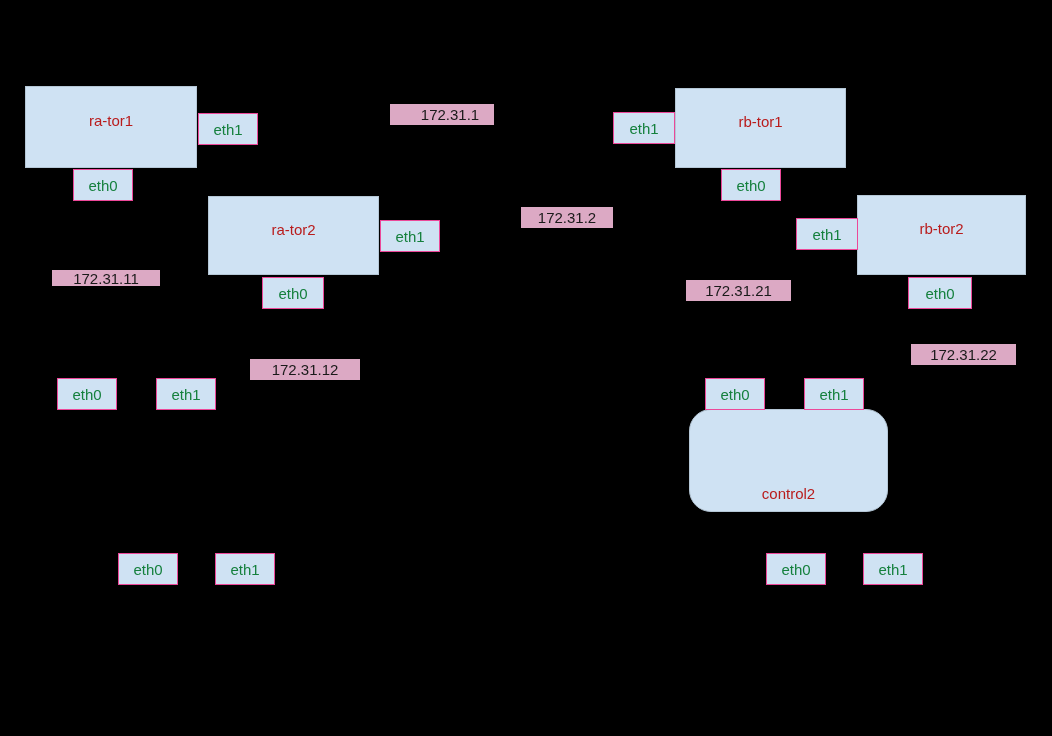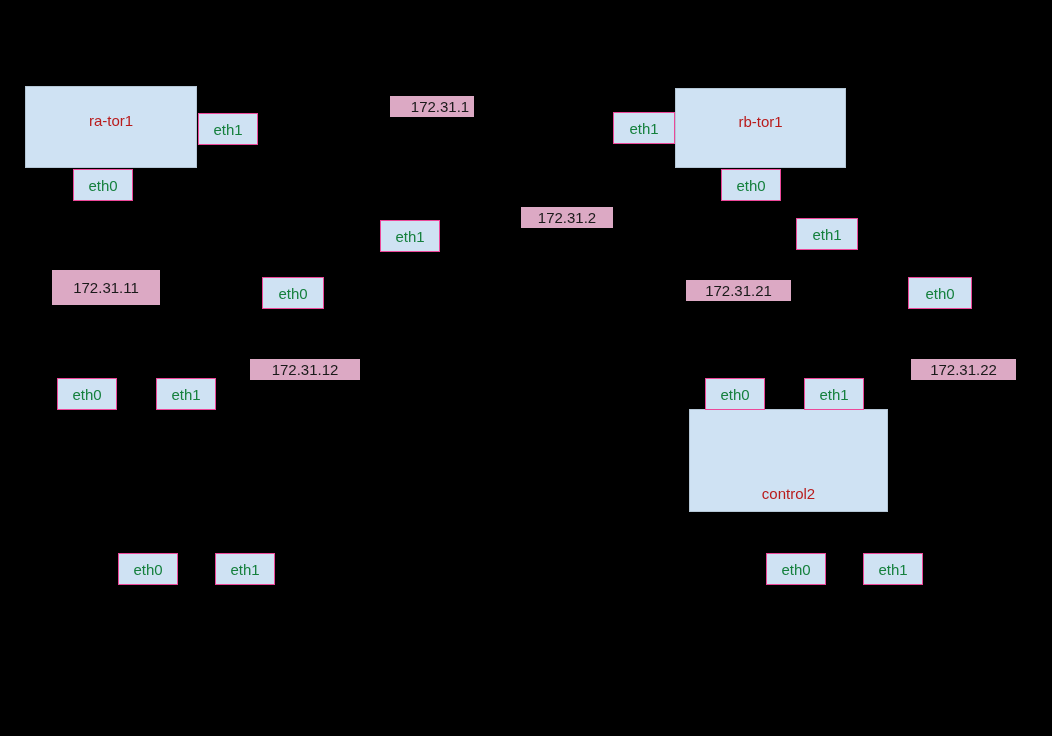--- a/index.html
+++ b/index.html
@@ -65,41 +65,47 @@
     z-index: 6;
   }
 </style>
 </head>
 <body>
 
 <div id="canvas">
     <div class="node" style="left: 25px; top: 86px; width: 172px; height: 82px;">
       <div class="node-label" style="top: 26px;">ra-tor1</div>
     </div>
+    <div class="node" style="left: 208px; top: 196px; width: 171px; height: 79px;">
+      <div class="node-label" style="top: 25px;">ra-tor2</div>
+    </div>
     <div class="node" style="left: 675px; top: 88px; width: 171px; height: 80px;">
       <div class="node-label" style="top: 25px;">rb-tor1</div>
     </div>
-    <div class="node" style="left: 689px; top: 409px; width: 199px; height: 103px;">
+    <div class="node" style="left: 857px; top: 195px; width: 169px; height: 80px;">
+      <div class="node-label" style="top: 25px;">rb-tor2</div>
+    </div>
+    <div class="node" style="left: 689px; top: 409px; width: 199px; height: 103px; border-radius: 22px;">
       <div class="node-label" style="top: 76px;">control2</div>
     </div>
     <div class="port" style="left: 198px; top: 113px; width: 60px; height: 32px;">eth1</div>
     <div class="port" style="left: 73px; top: 169px; width: 60px; height: 32px;">eth0</div>
     <div class="port" style="left: 380px; top: 220px; width: 60px; height: 32px;">eth1</div>
     <div class="port" style="left: 262px; top: 277px; width: 62px; height: 32px;">eth0</div>
     <div class="port" style="left: 613px; top: 112px; width: 62px; height: 32px;">eth1</div>
     <div class="port" style="left: 721px; top: 169px; width: 60px; height: 32px;">eth0</div>
     <div class="port" style="left: 796px; top: 218px; width: 62px; height: 32px;">eth1</div>
     <div class="port" style="left: 908px; top: 277px; width: 64px; height: 32px;">eth0</div>
     <div class="port" style="left: 57px; top: 378px; width: 60px; height: 32px;">eth0</div>
     <div class="port" style="left: 156px; top: 378px; width: 60px; height: 32px;">eth1</div>
     <div class="port" style="left: 705px; top: 378px; width: 60px; height: 32px;">eth0</div>
     <div class="port" style="left: 804px; top: 378px; width: 60px; height: 32px;">eth1</div>
     <div class="port" style="left: 118px; top: 553px; width: 60px; height: 32px;">eth0</div>
     <div class="port" style="left: 215px; top: 553px; width: 60px; height: 32px;">eth1</div>
     <div class="port" style="left: 766px; top: 553px; width: 60px; height: 32px;">eth0</div>
     <div class="port" style="left: 863px; top: 553px; width: 60px; height: 32px;">eth1</div>
-    <div class="iptag" style="left: 390px; top: 96px; width: 84px; height: 21px; padding-left: 16px;">172.31.1</div>
+    <div class="iptag" style="left: 390px; top: 104px; width: 104px; height: 21px; padding-left: 16px;">172.31.1</div>
     <div class="iptag" style="left: 521px; top: 207px; width: 92px; height: 21px;">172.31.2</div>
-    <div class="iptag" style="left: 52px; top: 270px; width: 108px; height: 35px; text-align: center;">172.31.11</div>
+    <div class="iptag" style="left: 52px; top: 270px; width: 108px; height: 16px; text-align: center;">172.31.11</div>
     <div class="iptag" style="left: 250px; top: 359px; width: 110px; height: 21px;">172.31.12</div>
     <div class="iptag" style="left: 686px; top: 280px; width: 105px; height: 21px;">172.31.21</div>
-    <div class="iptag" style="left: 911px; top: 359px; width: 105px; height: 21px;">172.31.22</div>
+    <div class="iptag" style="left: 911px; top: 344px; width: 105px; height: 21px;">172.31.22</div>
   </div>
 
 </body></html>

